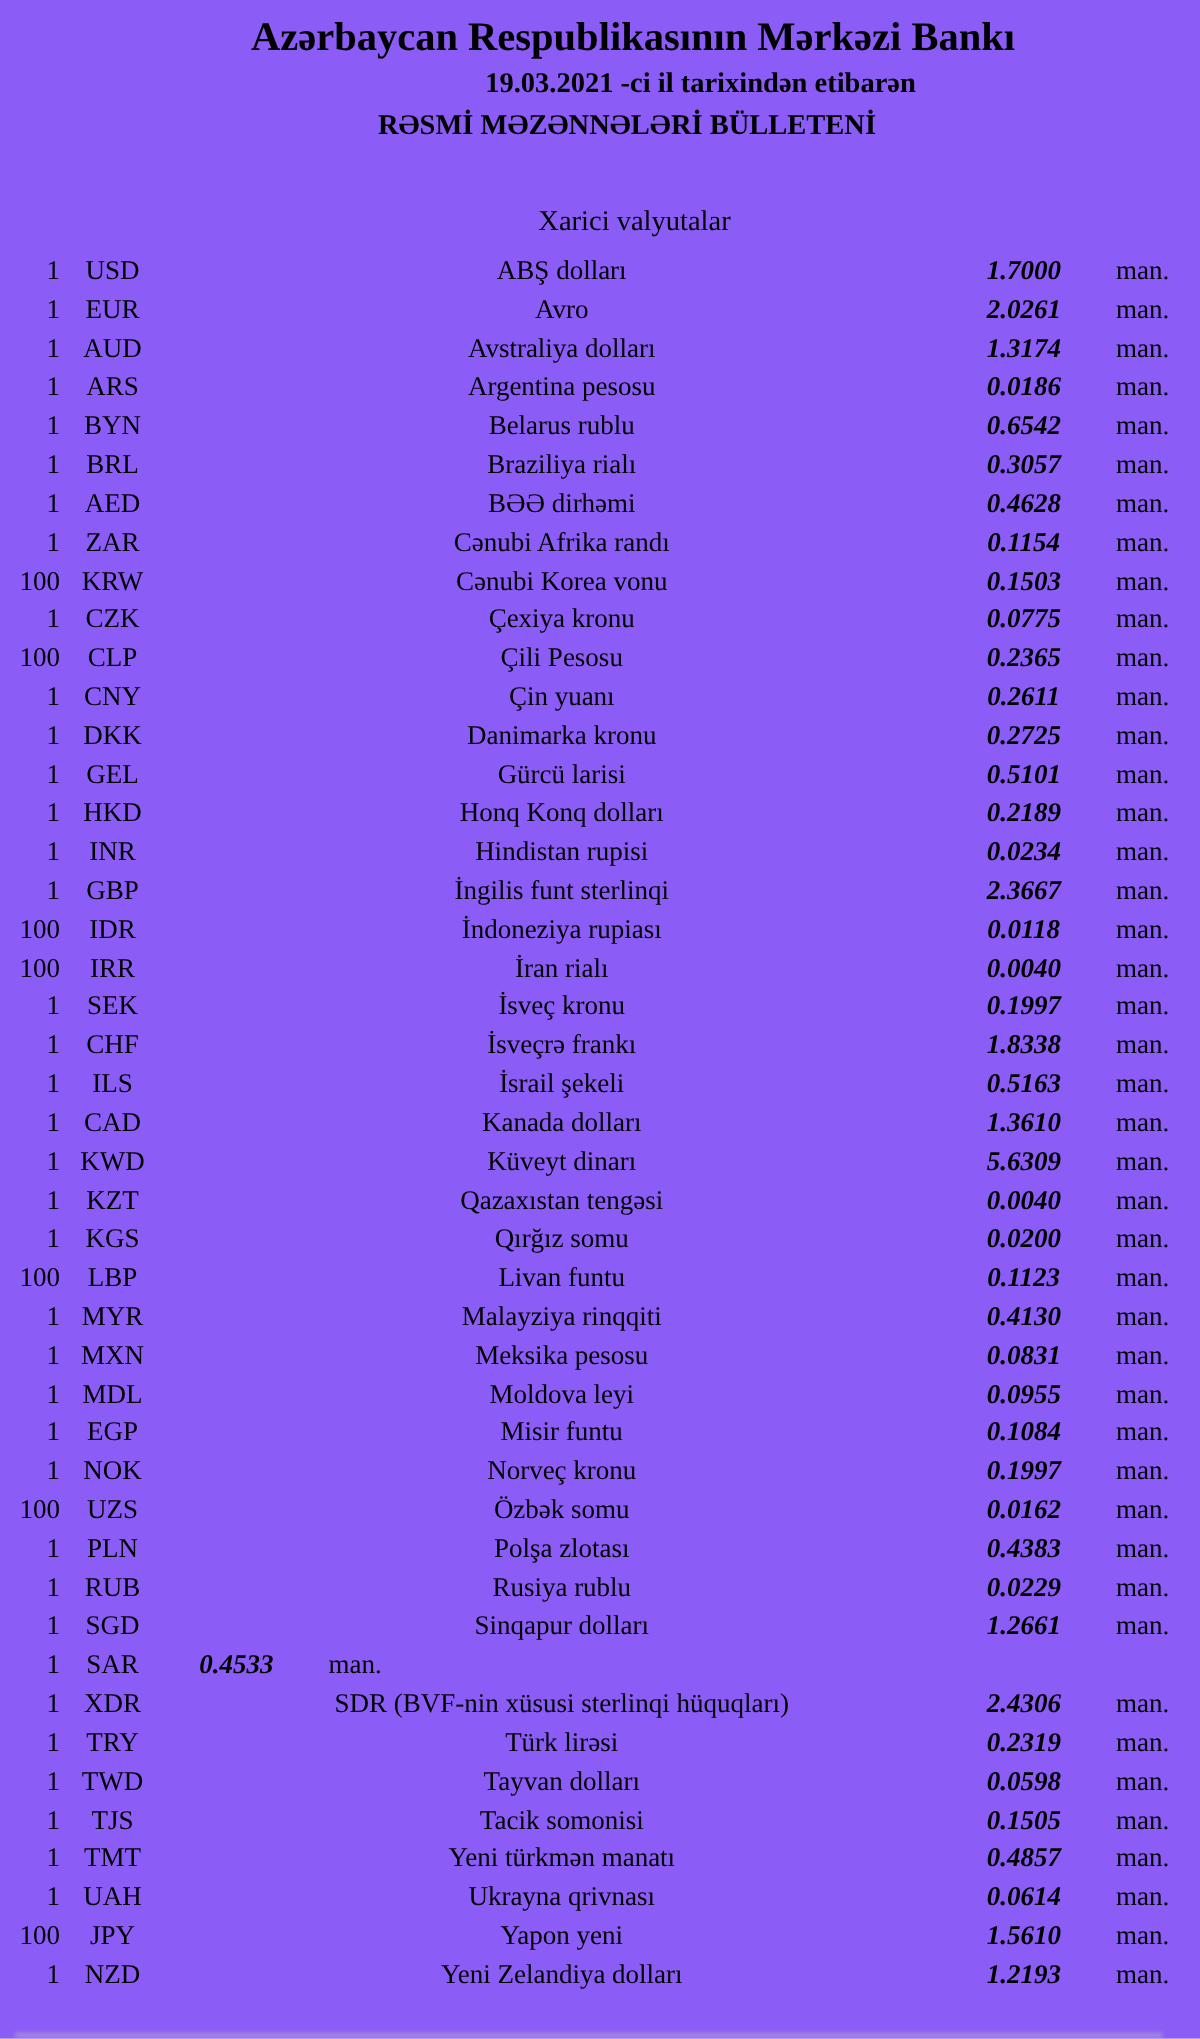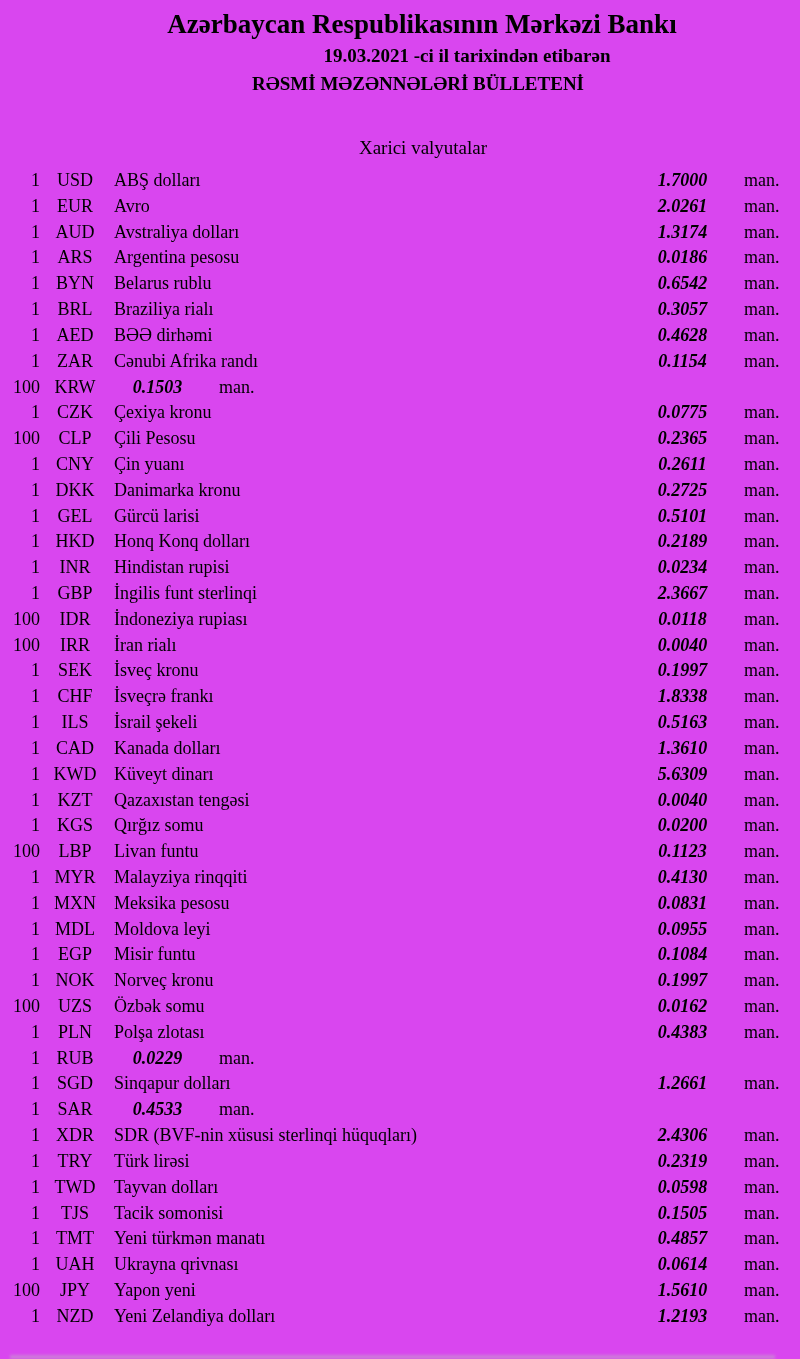--- a/index.html
+++ b/index.html
@@ -7,21 +7,21 @@
   body {
     width: 800px;
     font-family: "Liberation Serif", "DejaVu Serif", serif;
     background: #ffffff;
     color: #000000;
   }
   .page {
     position: relative;
     width: 800px;
     height: 1359px;
-    background: #d946ef;
+    background: #8b5cf6;
     overflow: hidden;
   }
   
   .hdr-title {
     font-size: 27px;
     font-weight: bold;
     text-align: center;
     margin: 6px 0 0 44px;   
     line-height: 36px;
     letter-spacing: 0px;
@@ -63,20 +63,21 @@
   }
   .code {
     width: 70px;
     text-align: center;
     flex: 0 0 auto;
   }
   .name {
     flex: 1 1 auto;
     padding-left: 4px;
     overflow: hidden;
+    text-align: center;
   }
   .rate {
     width: 95px;
     text-align: center;
     font-weight: bold;
     font-style: italic;
     flex: 0 0 auto;
   }
   .unit {
     width: 70px;
@@ -169,20 +170,21 @@
       <span class="qty">1</span>
       <span class="code">ZAR</span>
       <span class="name">Cənubi Afrika randı</span>
       <span class="rate">0.1154</span>
       <span class="unit">man.</span>
     </div>
 
     <div class="row">
       <span class="qty">100</span>
       <span class="code">KRW</span>
+      <span class="name">Cənubi Korea vonu</span>
       <span class="rate">0.1503</span>
       <span class="unit">man.</span>
     </div>
 
     <div class="row">
       <span class="qty">1</span>
       <span class="code">CZK</span>
       <span class="name">Çexiya kronu</span>
       <span class="rate">0.0775</span>
       <span class="unit">man.</span>
@@ -376,20 +378,21 @@
       <span class="qty">1</span>
       <span class="code">PLN</span>
       <span class="name">Polşa zlotası</span>
       <span class="rate">0.4383</span>
       <span class="unit">man.</span>
     </div>
 
     <div class="row">
       <span class="qty">1</span>
       <span class="code">RUB</span>
+      <span class="name">Rusiya rublu</span>
       <span class="rate">0.0229</span>
       <span class="unit">man.</span>
     </div>
 
     <div class="row">
       <span class="qty">1</span>
       <span class="code">SGD</span>
       <span class="name">Sinqapur dolları</span>
       <span class="rate">1.2661</span>
       <span class="unit">man.</span>

